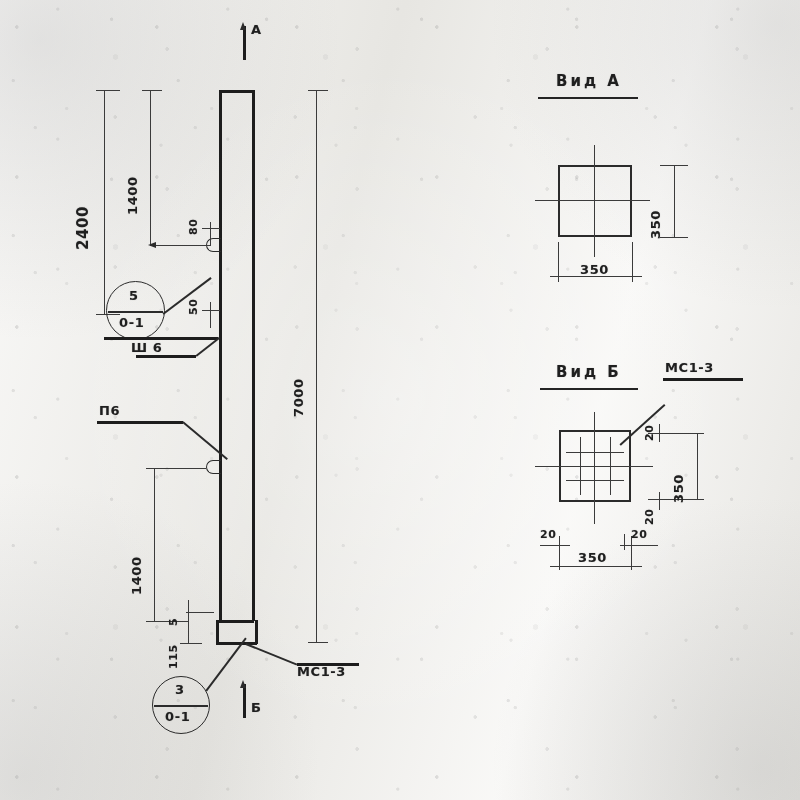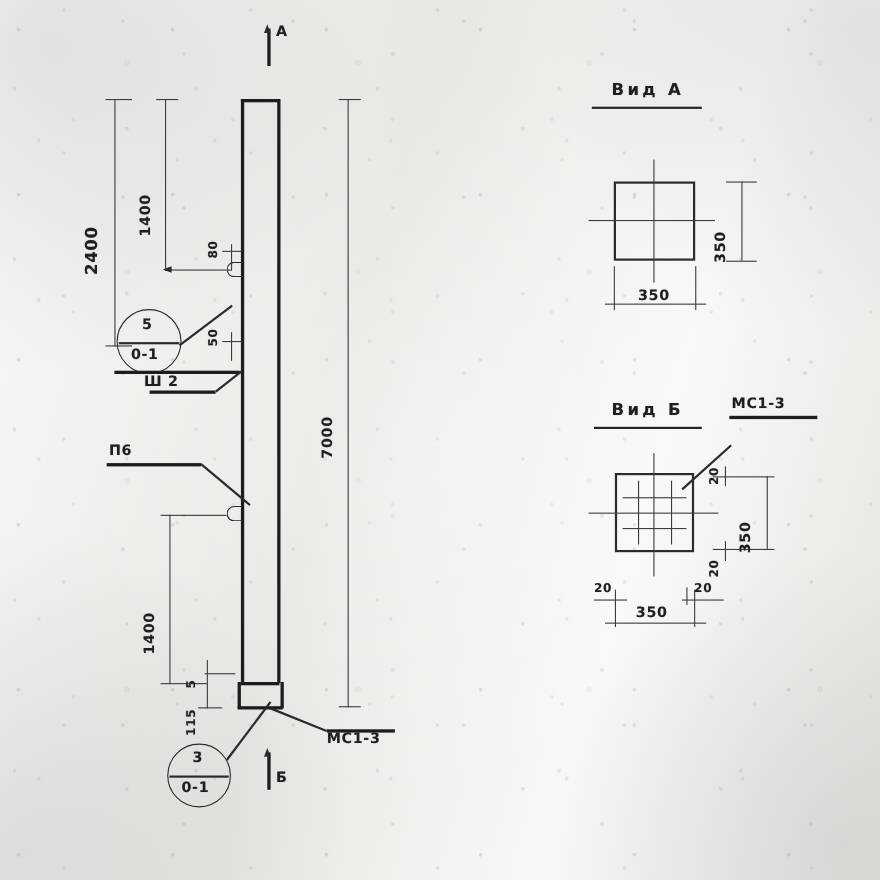--- a/index.html
+++ b/index.html
@@ -123,21 +123,21 @@
   <div class="ln h-thin" style="left:202px;top:310px;width:18px;"></div>
   <div class="txt small vtxt" style="left:200px;top:302px;">50</div>
 
   <div class="circ" style="left:106px;top:281px;width:59px;height:59px;"></div>
   <div class="ln h" style="left:108px;top:311px;width:55px;"></div>
   <div class="txt med" style="left:129px;top:288px;">5</div>
   <div class="txt med" style="left:119px;top:315px;">0-1</div>
   <div class="diag" style="left:163px;top:313px;width:60px;transform:rotate(-37deg);"></div>
 
   <div class="ln h thick" style="left:104px;top:337px;width:114px;"></div>
-  <div class="txt med" style="left:131px;top:340px;">Ш 2</div>
+  <div class="txt med" style="left:131px;top:340px;">Ш 6</div>
   <div class="ln h thick" style="left:136px;top:355px;width:60px;"></div>
   <div class="diag" style="left:196px;top:355px;width:30px;transform:rotate(-38deg);"></div>
 
   <div class="txt med" style="left:99px;top:403px;">П6</div>
   <div class="ln h thick" style="left:97px;top:421px;width:86px;"></div>
   <div class="diag" style="left:183px;top:421px;width:58px;transform:rotate(40deg);"></div>
 
   <div class="ln v-thin" style="left:316px;top:90px;height:553px;"></div>
   <div class="ln h-thin" style="left:308px;top:90px;width:20px;"></div>
   <div class="ln h-thin" style="left:308px;top:642px;width:20px;"></div>

